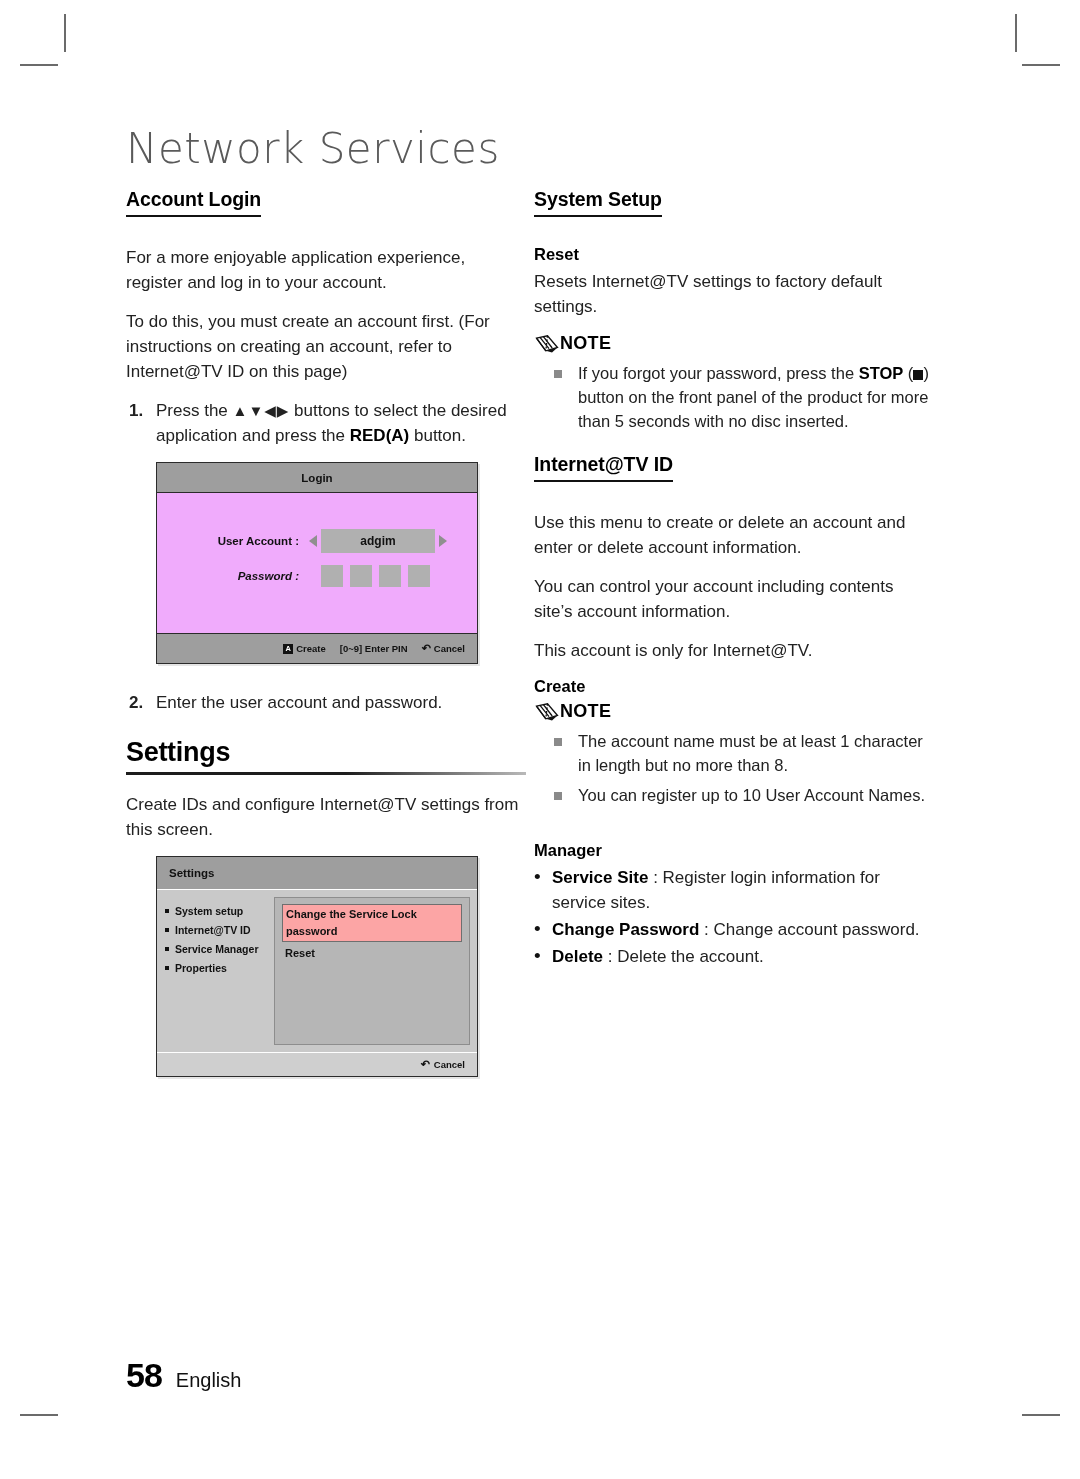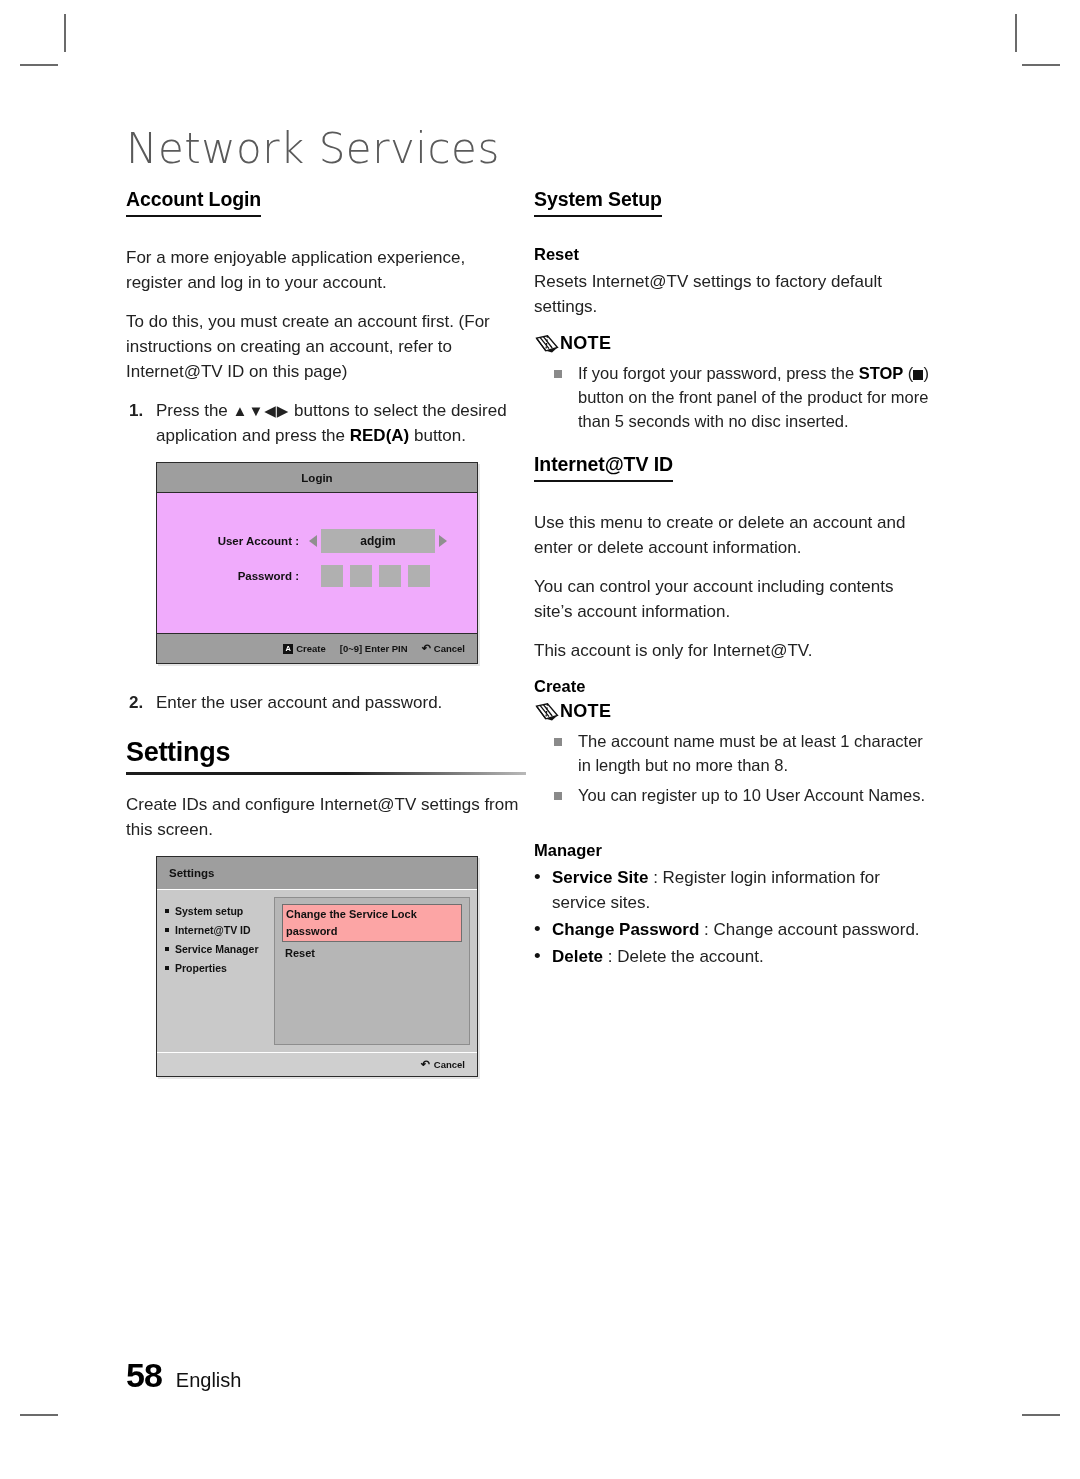--- a/index.html
+++ b/index.html
@@ -199,21 +199,21 @@
     height: 140px;
     position: relative;
   }
   .login-row {
     position: absolute;
     display: flex;
     align-items: center;
     left: 0; right: 0;
   }
   .login-row.r1 { top: 36px; }
-  .login-row.r2 { top: 72px; }
+  .login-row.r2 { top: 72px; font-style: italic; }
   .login-label {
     width: 152px;
     text-align: right;
     font-size: 11.5px;
     font-weight: bold;
     color: #111;
     padding-right: 10px;
   }
   .tri {
     width: 0; height: 0;

